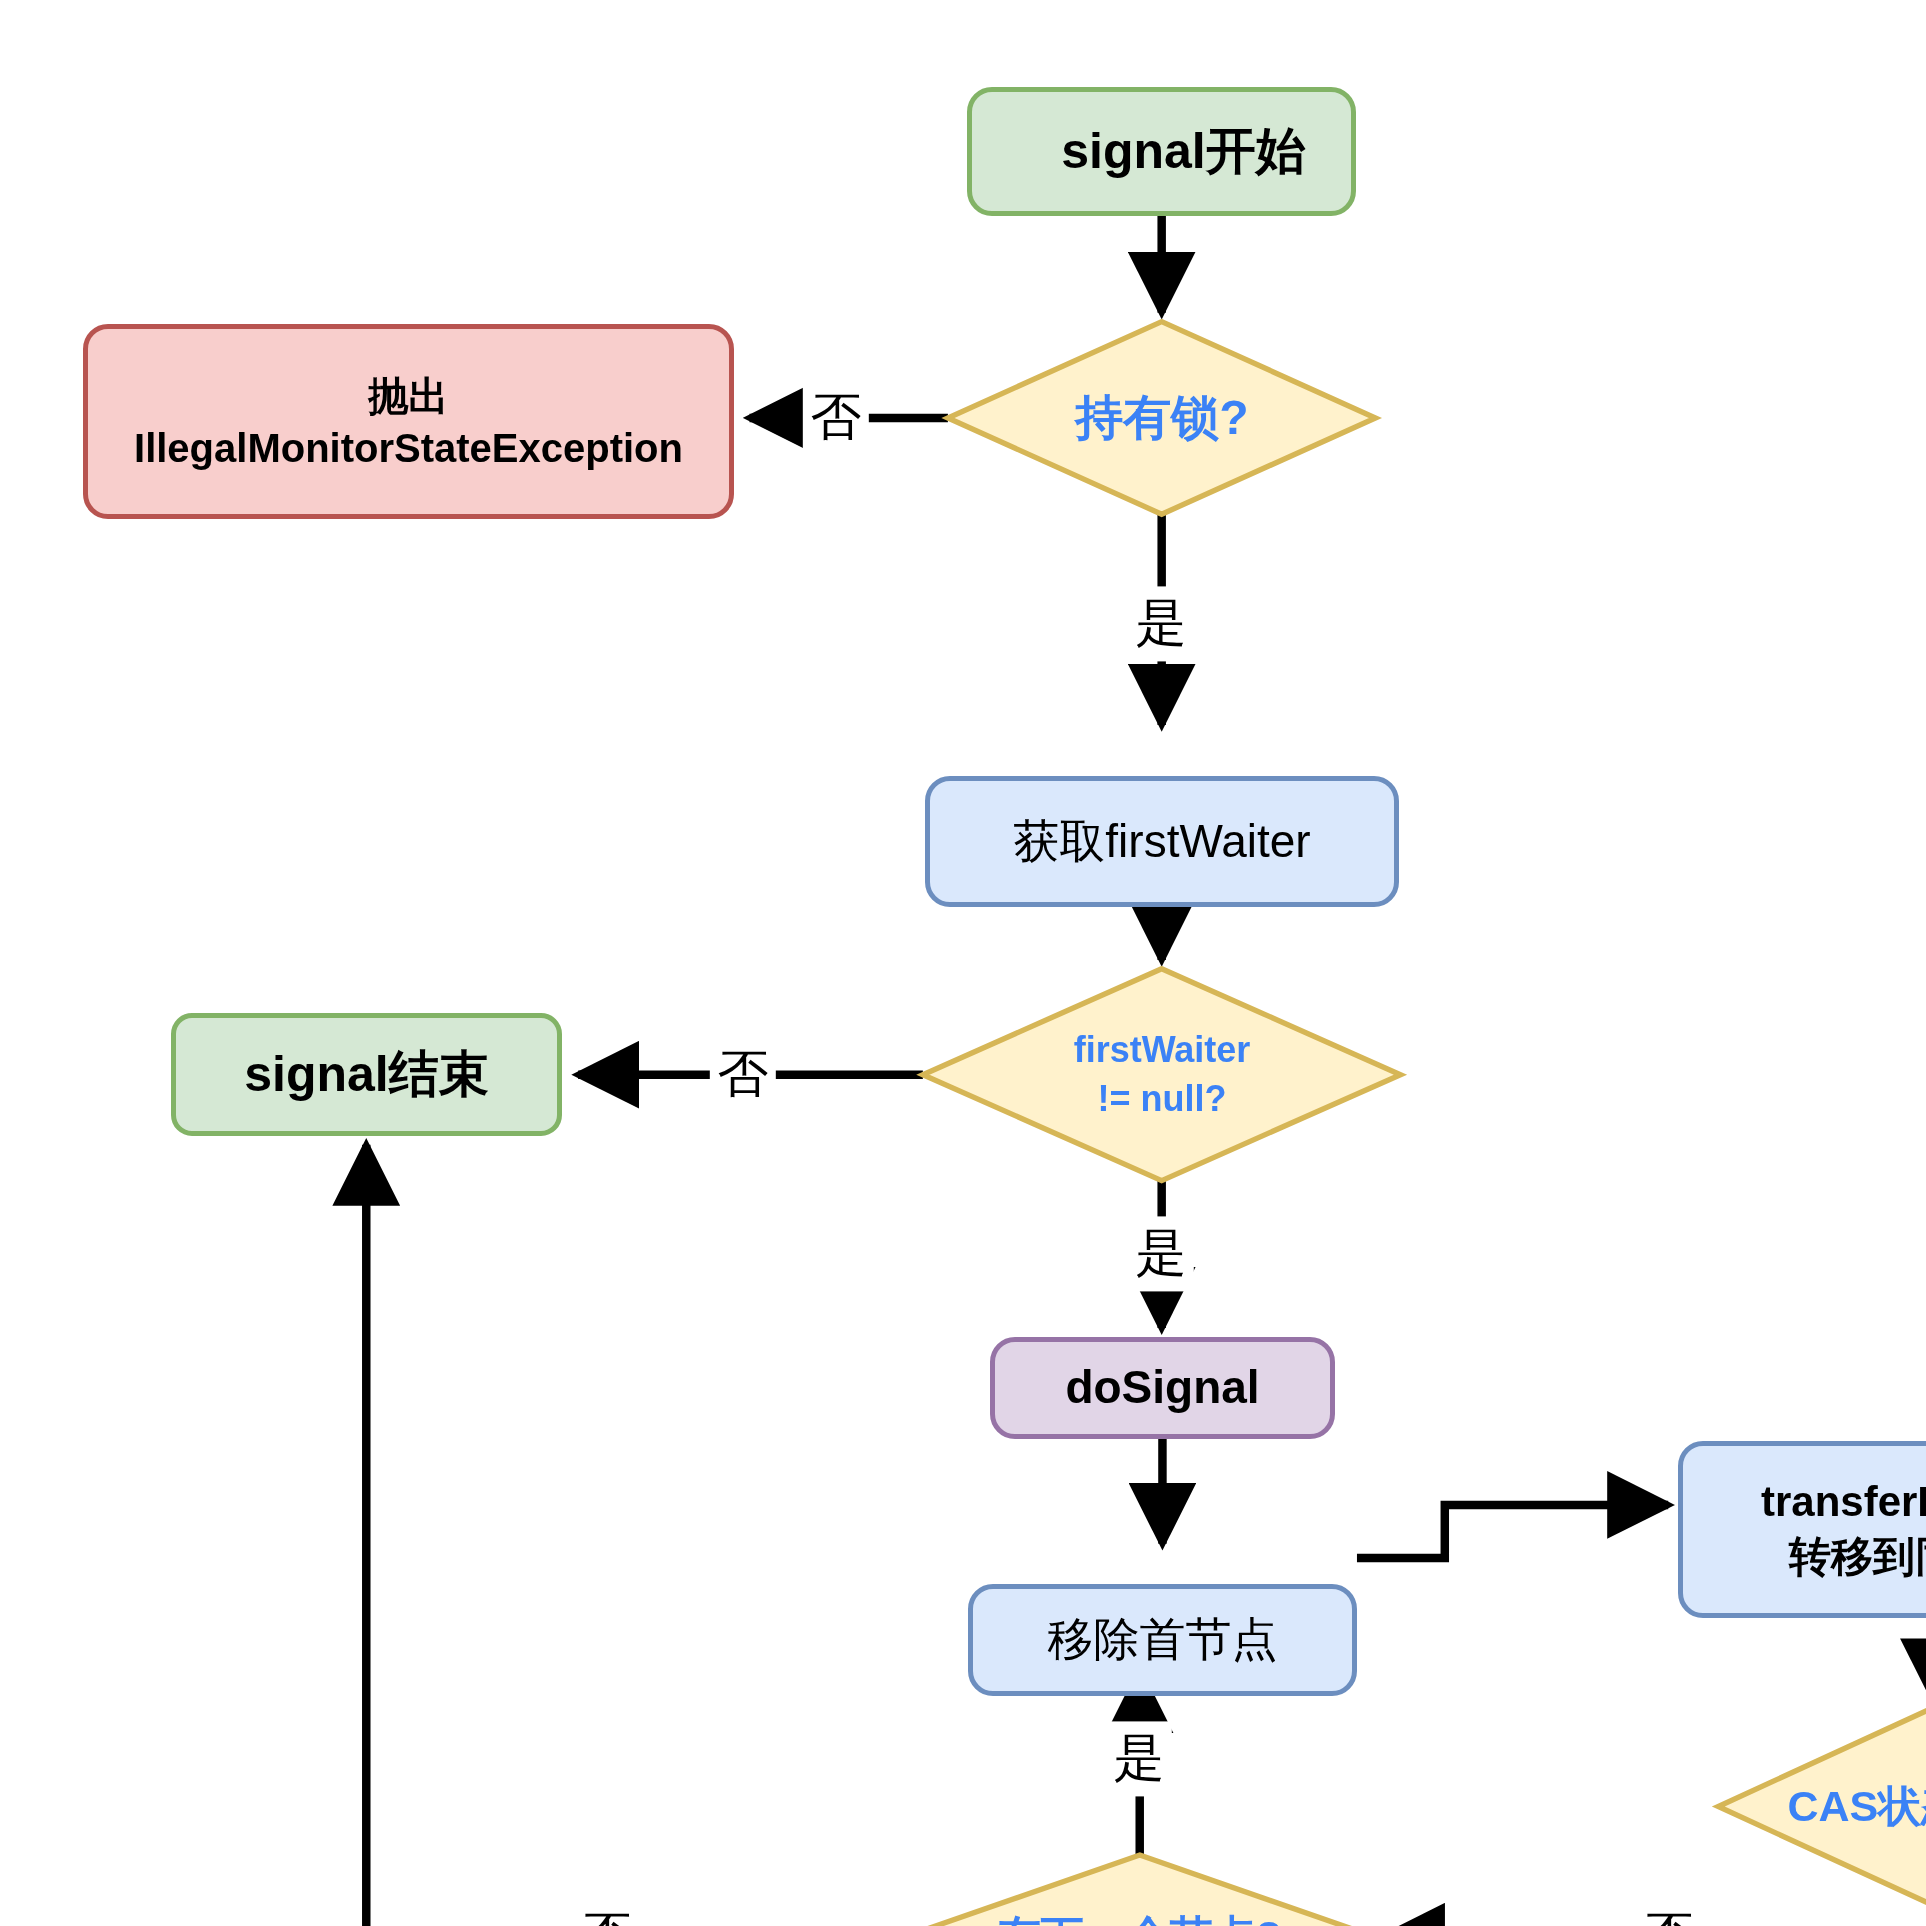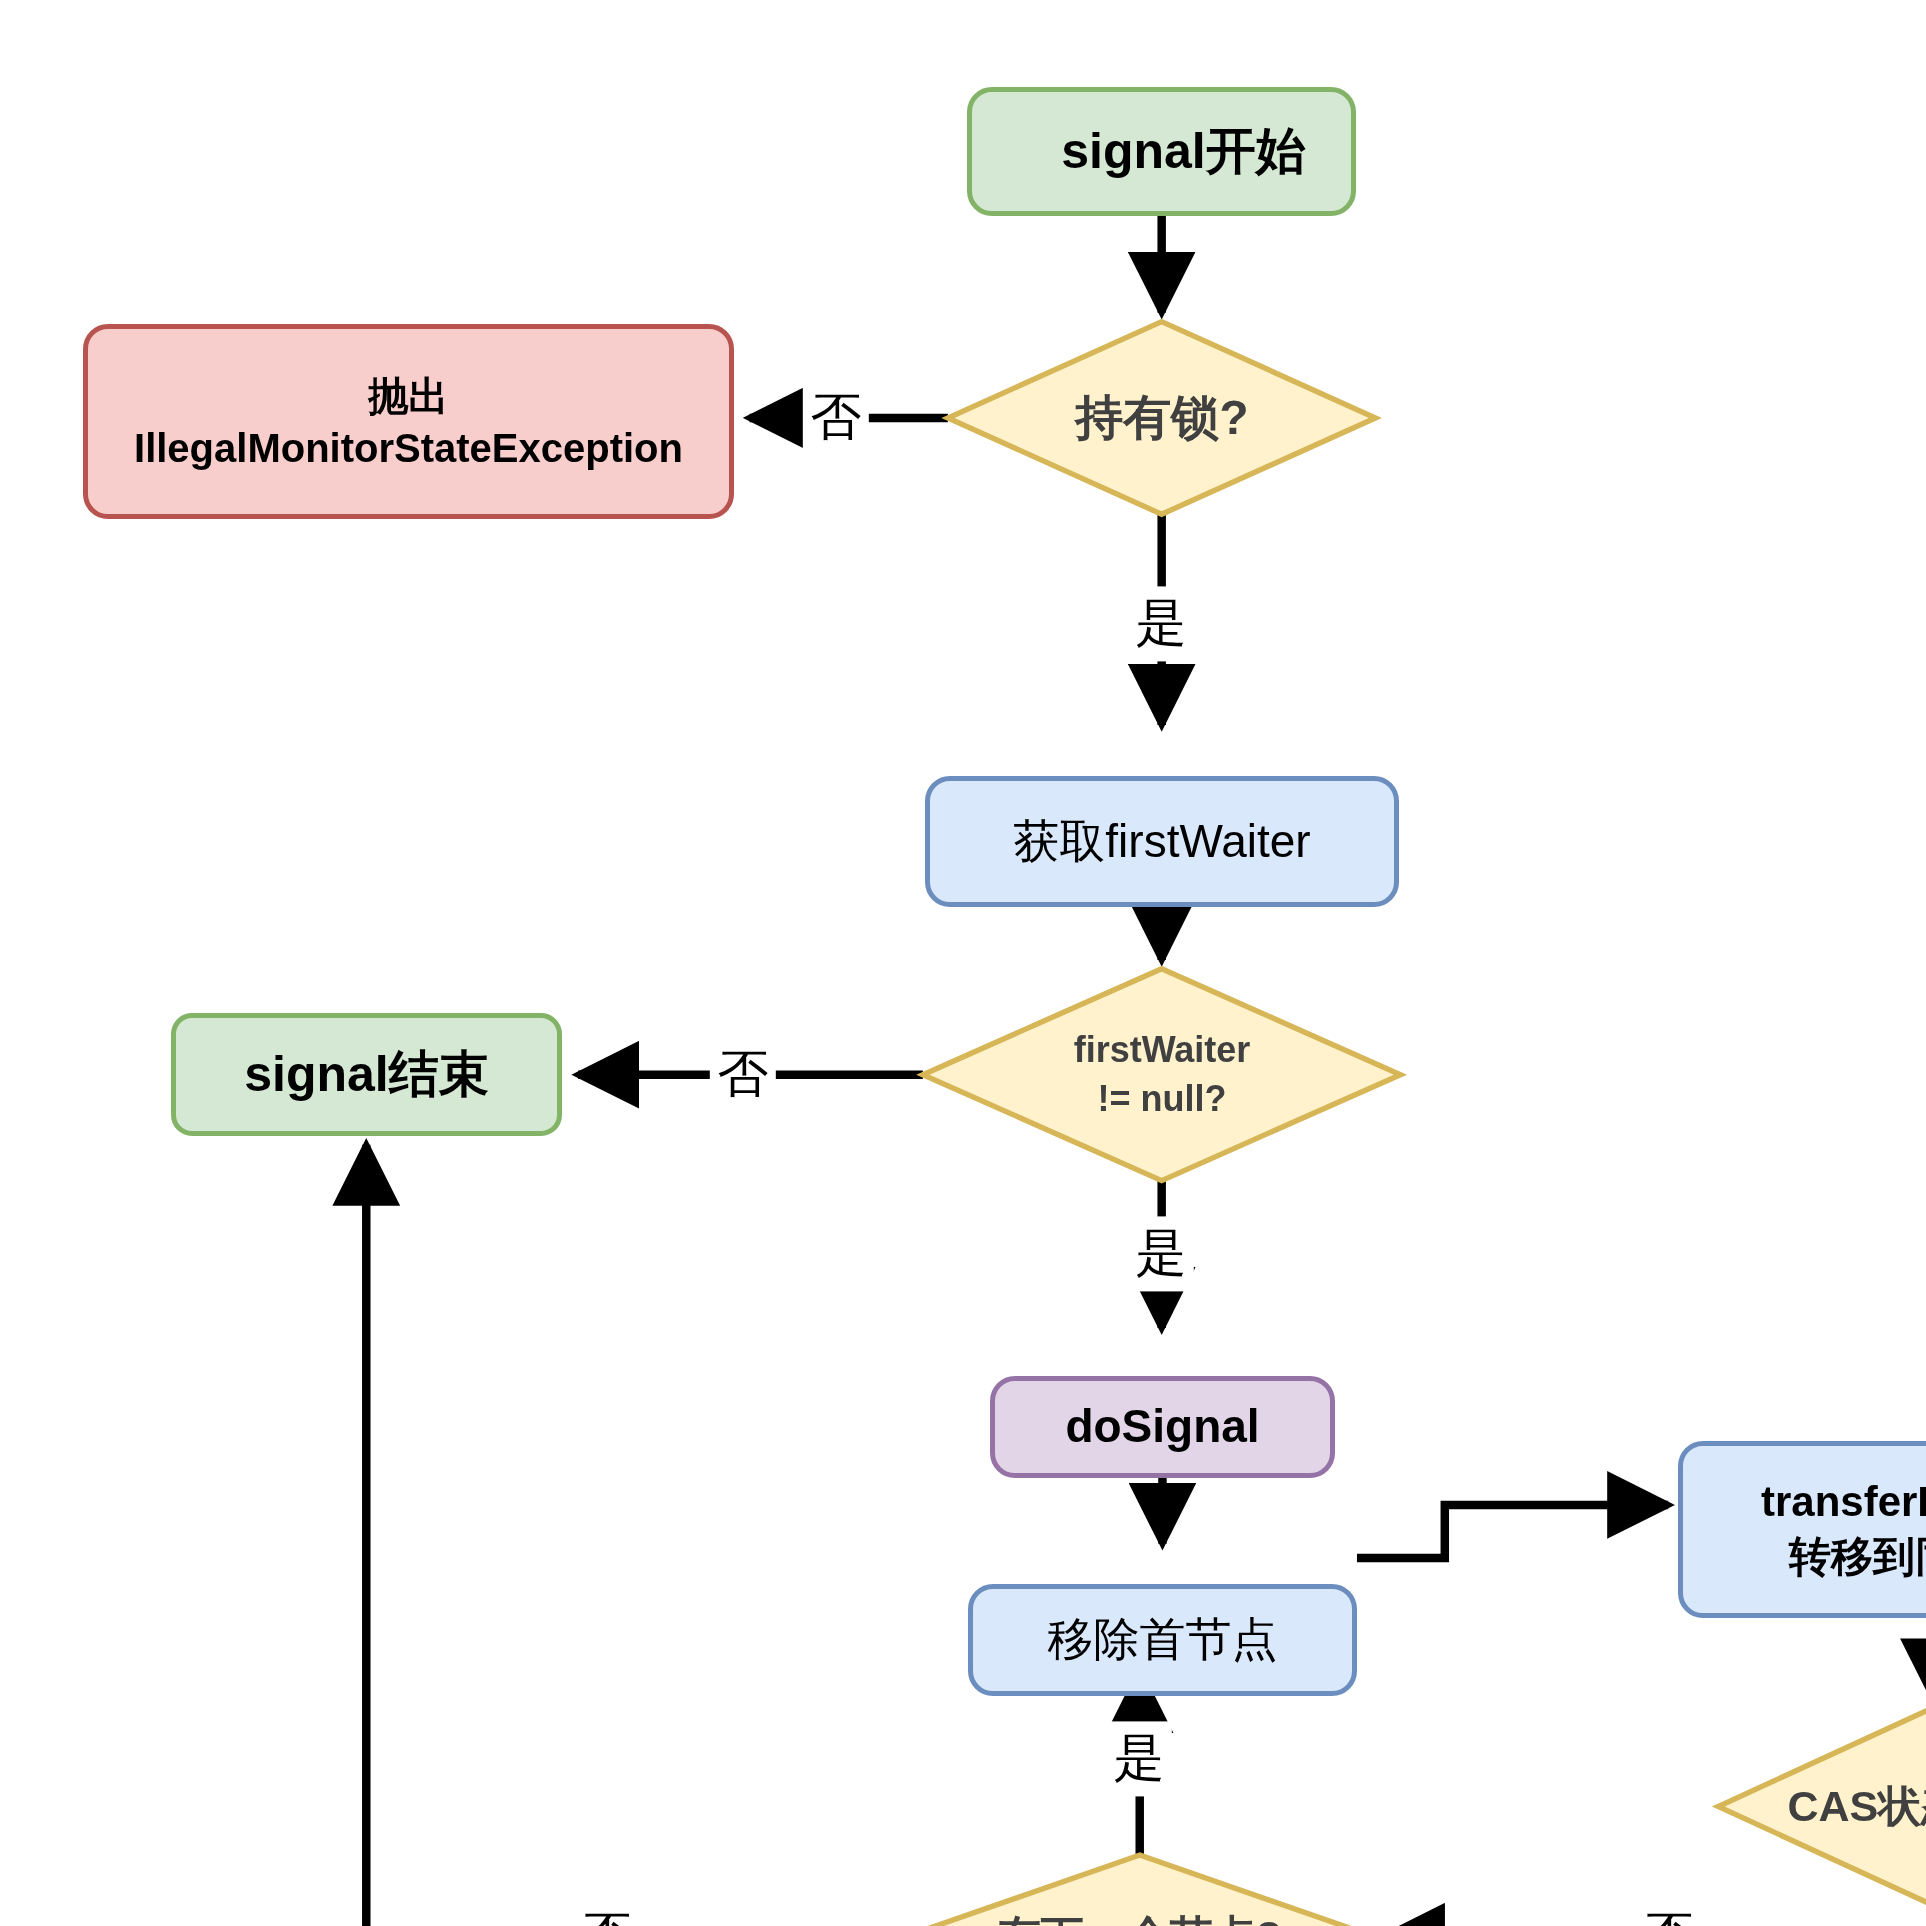--- a/index.html
+++ b/index.html
@@ -43,21 +43,21 @@
   .blue   { background: var(--blue-fill);   border-color: var(--blue-stroke); }
   .purple { background: var(--purple-fill); border-color: var(--purple-stroke); }
   .dlabel {
     position: absolute;
     display: flex;
     flex-direction: column;
     align-items: center;
     justify-content: center;
     text-align: center;
     font-weight: bold;
-    color: #404040;
+    color: #3b82f6;
     line-height: 1.35;
     pointer-events: none;
   }
   .elabel {
     position: absolute;
     transform: translate(-50%, -50%);
     background: #ffffff;
     padding: 3.1px 7.7px;
     font-size: 51px;
     color: #000;
@@ -111,21 +111,21 @@
   </div>
 
   <div class="node blue" style="left:925px; top:776px; width:474px; height:131px; font-size:46px; font-weight:normal;">
     <span>获取firstWaiter</span>
   </div>
 
   <div class="node green" style="left:171px; top:1013px; width:391px; height:123px; font-size:50px; font-weight:bold;border-radius:21px;">
     <span>signal结束</span>
   </div>
 
-  <div class="node purple" style="left:990px; top:1337px; width:345px; height:102px; font-size:46px; font-weight:bold;margin-top:39px;">
+  <div class="node purple" style="left:990px; top:1337px; width:345px; height:102px; font-size:46px; font-weight:bold;">
     <span>doSignal</span>
   </div>
 
   <div class="node blue" style="left:968px; top:1552px; width:389px; height:112px; font-size:46px; font-weight:normal;margin-top:32px;">
     <span>移除首节点</span>
   </div>
 
   <div class="node blue" style="left:1678px; top:1441px; width:516px; height:177px; font-size:42px; font-weight:bold;">
     <span>transferForSignal</span>
     <span>转移到同步队列</span>

